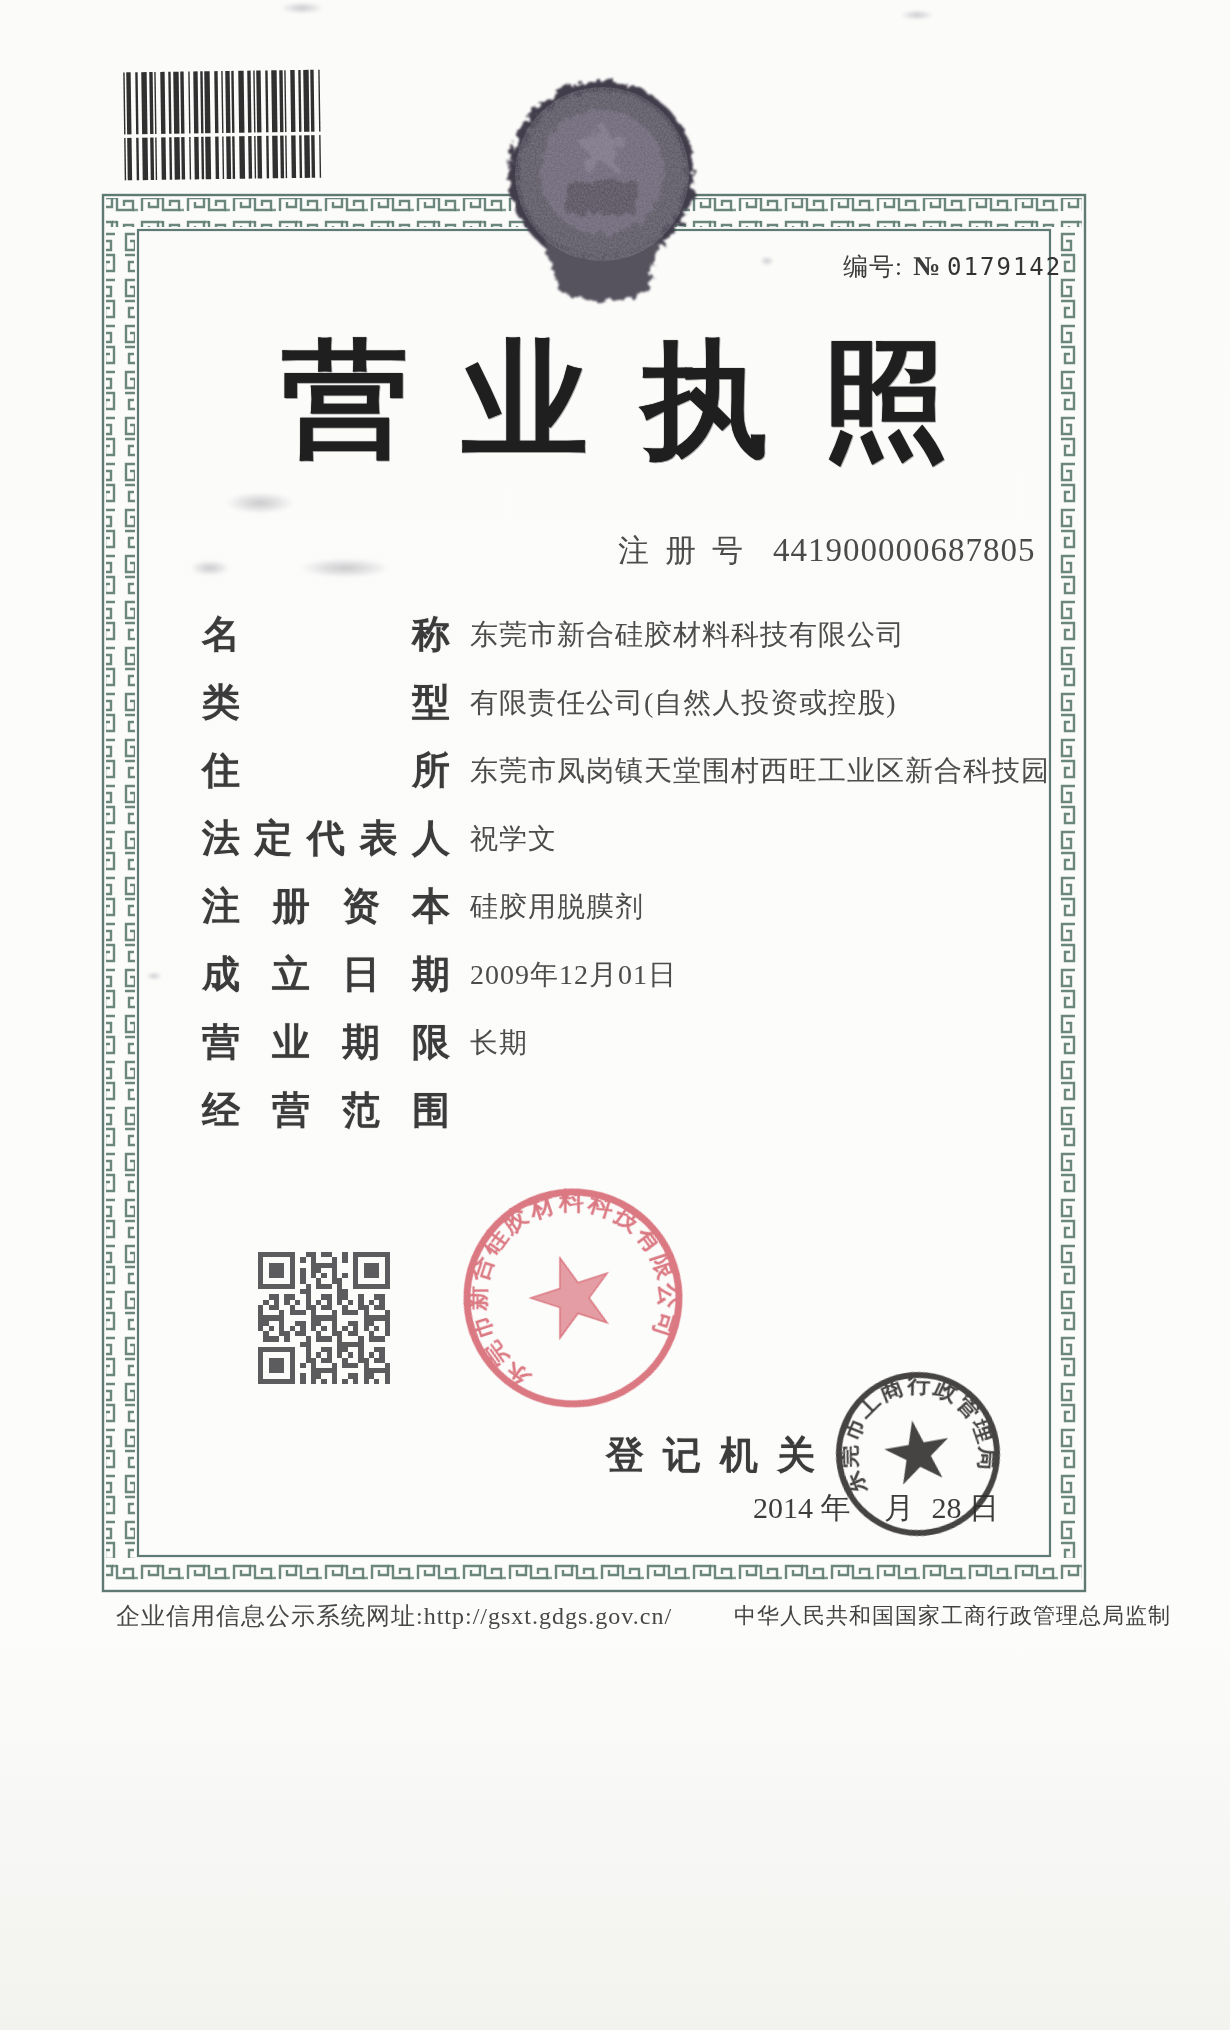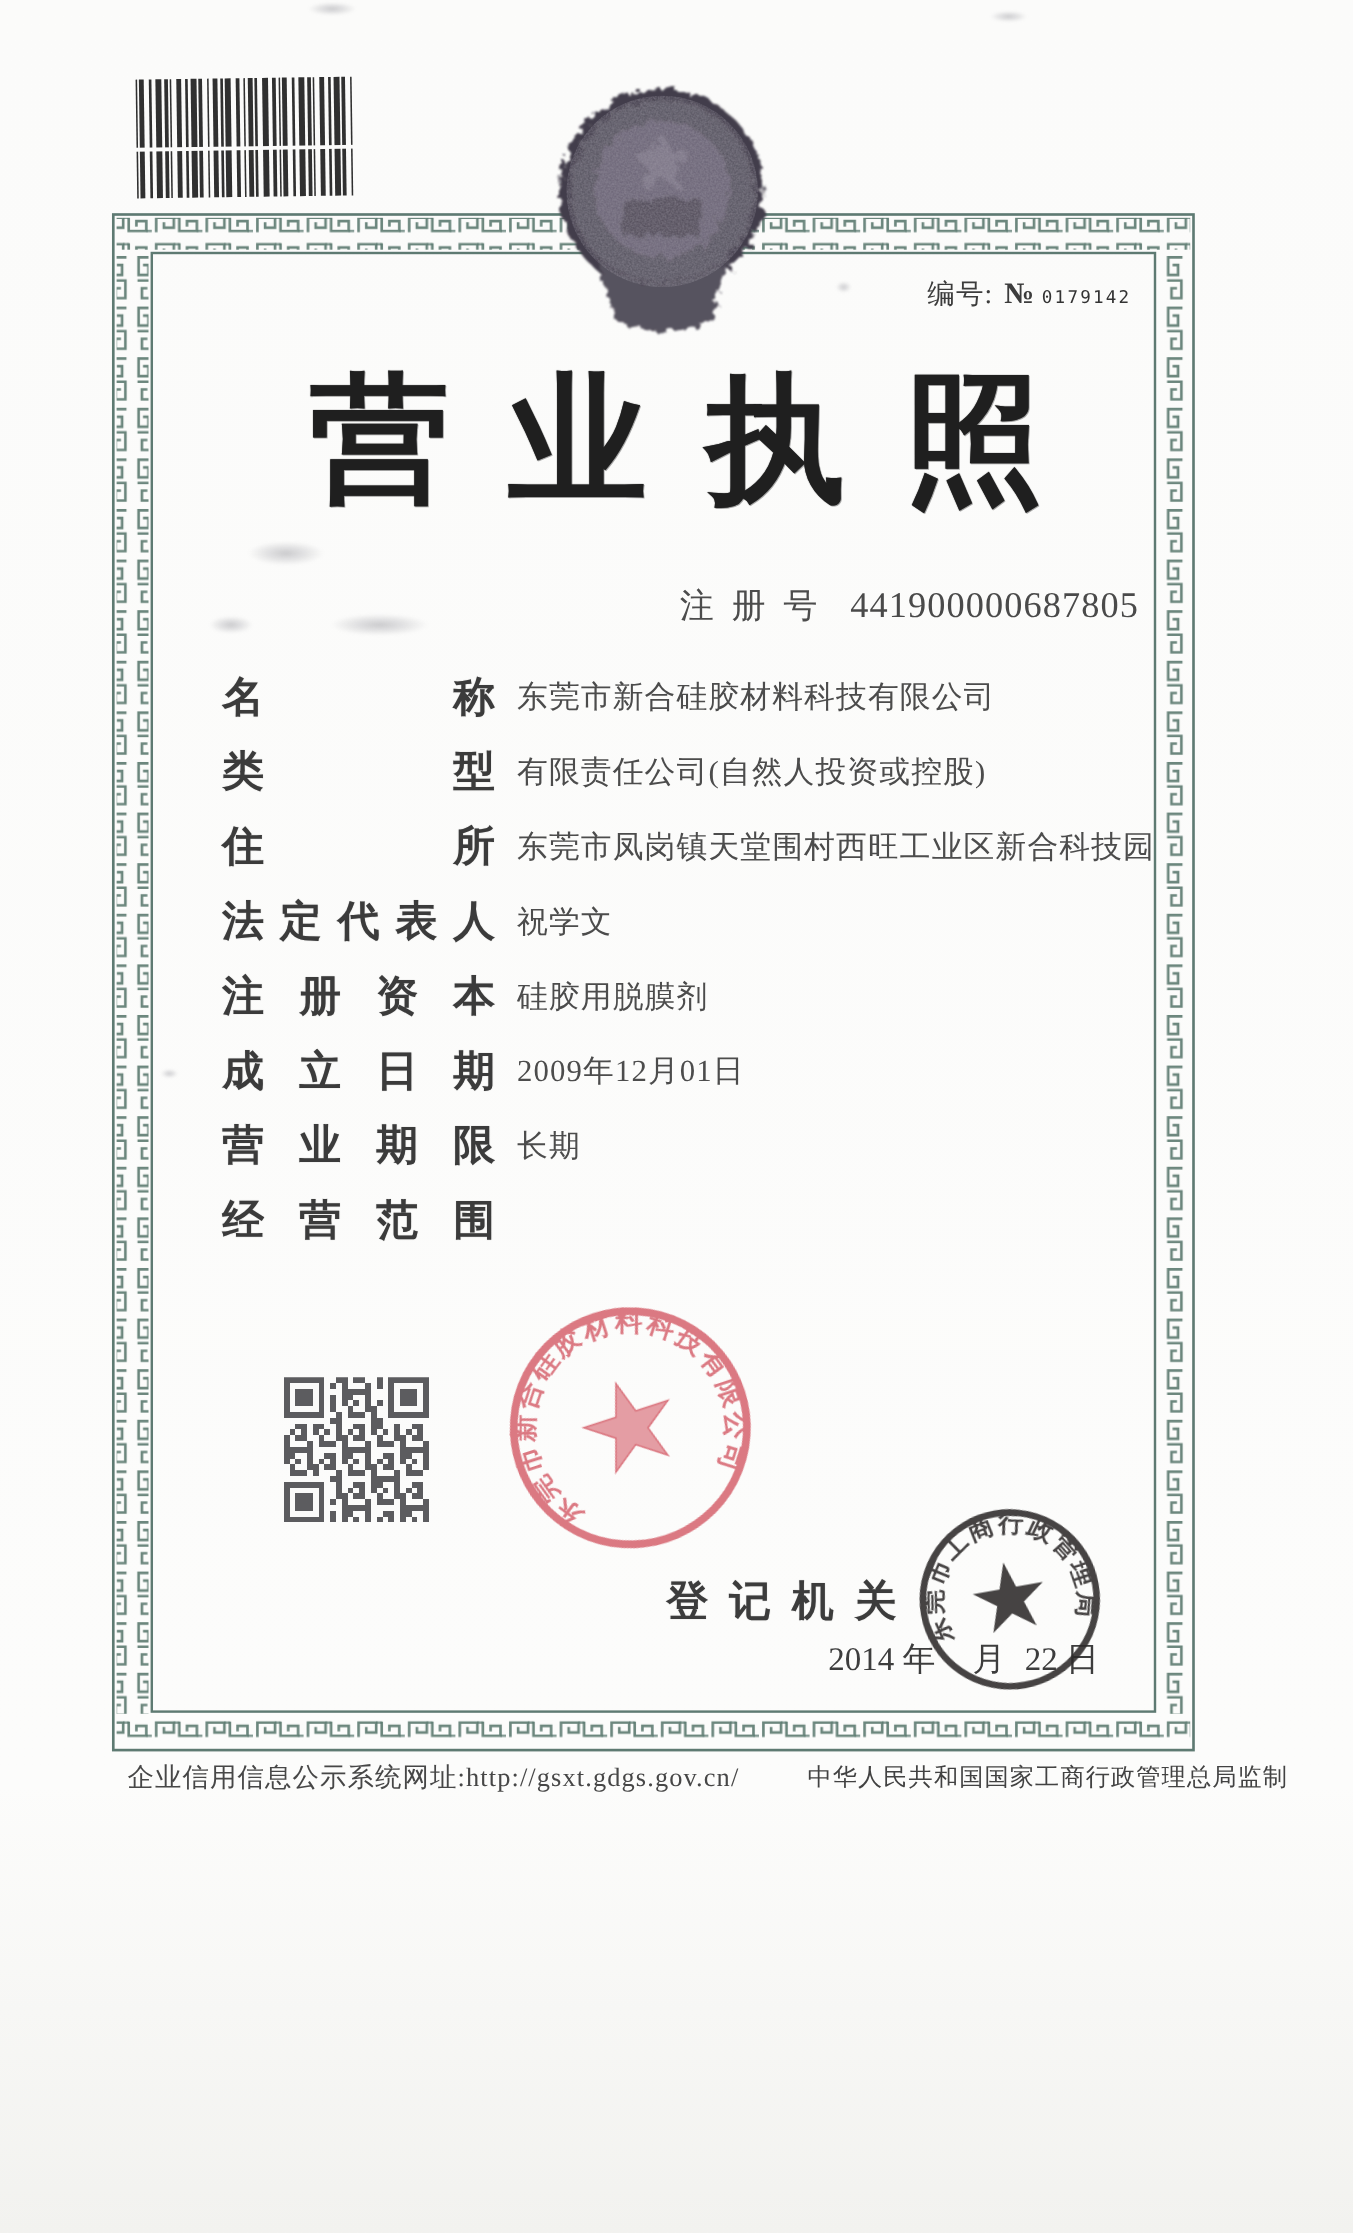--- a/index.html
+++ b/index.html
@@ -5,21 +5,21 @@
   html,body{margin:0;padding:0;}
   body{background:#e9e9e7;font-family:"Liberation Serif","DejaVu Serif",serif;}
   #canvas{position:relative;width:1230px;height:2030px;margin:0 auto;overflow:hidden;
           background:linear-gradient(180deg,#fbfbfa 0%,#fcfcfb 80%,#f2f2ef 100%);}
   .abs{position:absolute;}
   svg{display:block;}
 
   
   #serial-line{left:843px;top:250px;font-size:25px;color:#3c3c3c;letter-spacing:1px;white-space:nowrap;}
   #serial-line .no-mark{font-weight:bold;font-size:27px;padding:0 6px 0 10px;}
-  #serial-line .no-digits{font-family:"DejaVu Sans Mono","Liberation Mono",monospace;font-size:16px;letter-spacing:2px;color:#333;}
+  #serial-line .no-digits{font-family:"DejaVu Sans Mono","Liberation Mono",monospace;font-size:24px;letter-spacing:2px;color:#333;}
 
   
   #doc-title{left:0;top:330px;width:1230px;text-align:center;font-size:126px;line-height:140px;
              font-weight:900;letter-spacing:54px;padding-left:54px;box-sizing:border-box;
              color:#1f1f1f;font-family:"Liberation Sans","DejaVu Sans",sans-serif;
              text-shadow:0 0 1px #2a2a2a,1px 1px 0 rgba(40,40,40,.35);}
 
   
   #regno-line{left:618px;top:530px;white-space:nowrap;color:#4c4c4c;}
   #regno-line .lbl{font-size:31px;letter-spacing:16px;}
@@ -458,21 +458,21 @@
       </text>
       <polygon transform="scale(1.05)" points="0,-40 8.98,-12.36 38.04,-12.36 14.53,4.72 23.51,32.36 0,15.28 -23.51,32.36 -14.53,4.72 -38.04,-12.36 -8.98,-12.36" fill="#d6636e" fill-opacity=".72" stroke="#d6636e" stroke-width="1.5"></polygon>
     </g>
   </svg>
 
   <div id="registrar" class="abs">登记机关</div>
   <div id="issue-date" class="abs">
     <span>2014</span>
     <span>年</span>
     <span class="gap1">月</span>
-    <span class="gap2">22</span>
+    <span class="gap2">28</span>
     <span>日</span>
   </div>
 
   <svg class="abs" width="200" height="200" viewBox="-100 -100 200 200" style="left:818px;top:1354px;opacity:.88;">
     <g transform="rotate(-10)" style="filter:blur(.35px);">
       <circle r="79" fill="none" stroke="#2d2a2a" stroke-width="6"></circle>
       <defs>
         <path id="stampArc" d="M -44 44 A 62 62 0 1 1 44 44" fill="none"></path>
       </defs>
       <text fill="#2d2a2a" font-size="23" font-weight="bold" letter-spacing="2" font-family="'Liberation Serif','DejaVu Serif',serif">

